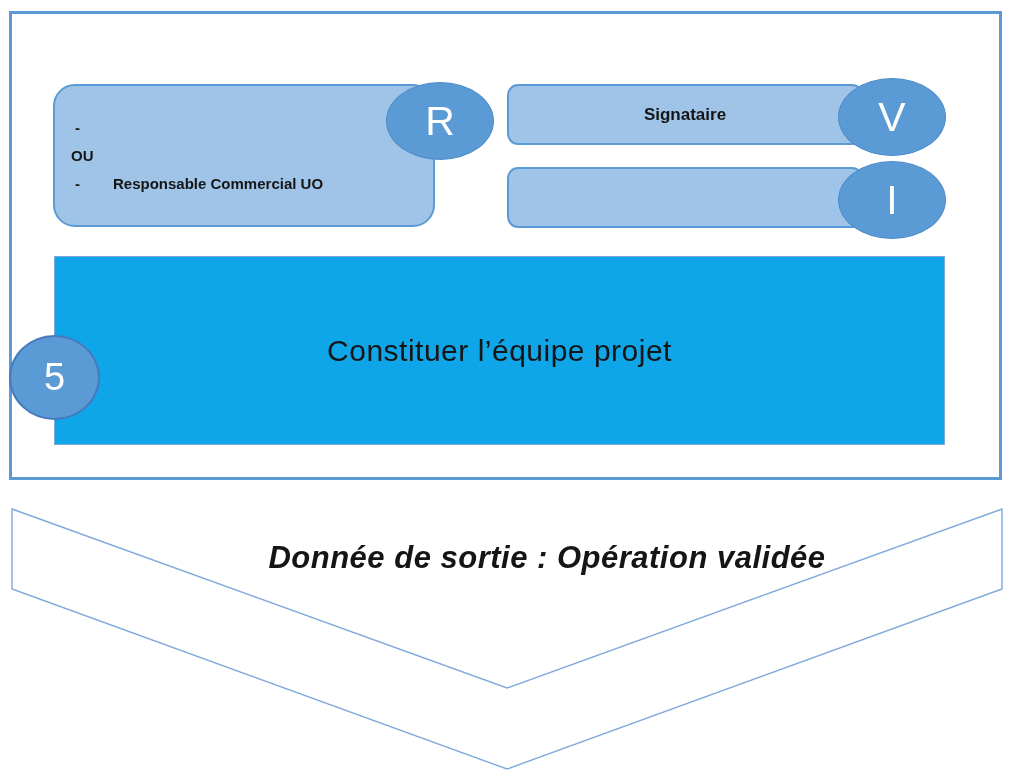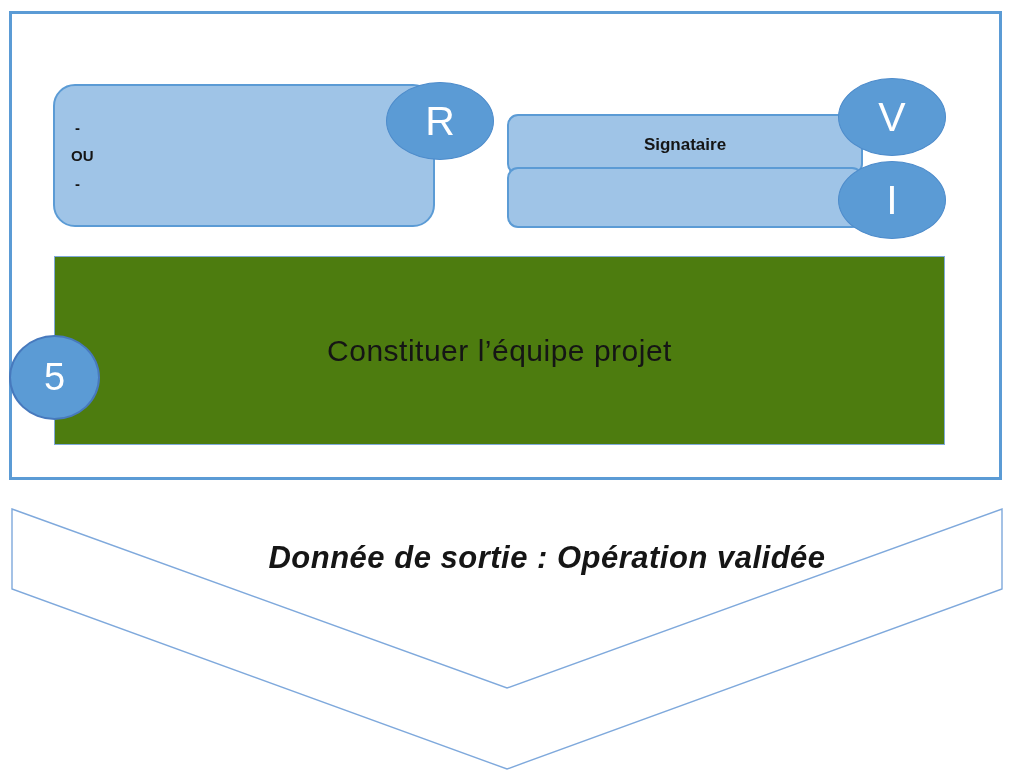--- a/index.html
+++ b/index.html
@@ -54,21 +54,21 @@
     background: #9FC4E7;
     border: 2px solid #5B9BD5;
     border-radius: 11px;
     display: flex;
     align-items: center;
     justify-content: center;
     font-weight: bold;
     font-size: 17px;
     z-index: 1;
   }
-  .side-bar.first  { top: 84px; margin-top: 30px; }
+  .side-bar.first  { top: 84px; }
   .side-bar.second { top: 167px; }
 
   
   .raci-badge {
     position: absolute;
     width: 108px; height: 78px;
     box-sizing: border-box;
     background: #5B9BD5;
     border: 1px solid #4E8CCB;
     border-radius: 50%;
@@ -82,21 +82,21 @@
   .badge-r { left: 386px; top: 82px; }
   .badge-v { left: 838px; top: 78px; }
   .badge-i { left: 838px; top: 161px; }
 
   
   .task-box {
     position: absolute;
     left: 54px; top: 256px;
     width: 891px; height: 189px;
     box-sizing: border-box;
-    background: #4d7c0f;
+    background: #0ea5e9;
     border: 1px solid #7FA9D9;
     display: flex;
     align-items: center;
     justify-content: center;
     font-size: 30px;
     letter-spacing: 0.5px;
     z-index: 1;
   }
 
   
@@ -144,20 +144,21 @@
 
   <div class="roles-box">
     <div class="role-line">
       <span class="role-bullet">-</span>
     </div>
     <div class="role-line">
       <span>OU</span>
     </div>
     <div class="role-line">
       <span class="role-bullet">-</span>
+      <span>Responsable Commercial UO</span>
     </div>
   </div>
 
   <div class="raci-badge badge-r">R</div>
 
   <div class="side-bar first">
     <span>Signataire</span>
   </div>
 
   <div class="raci-badge badge-v">V</div>

